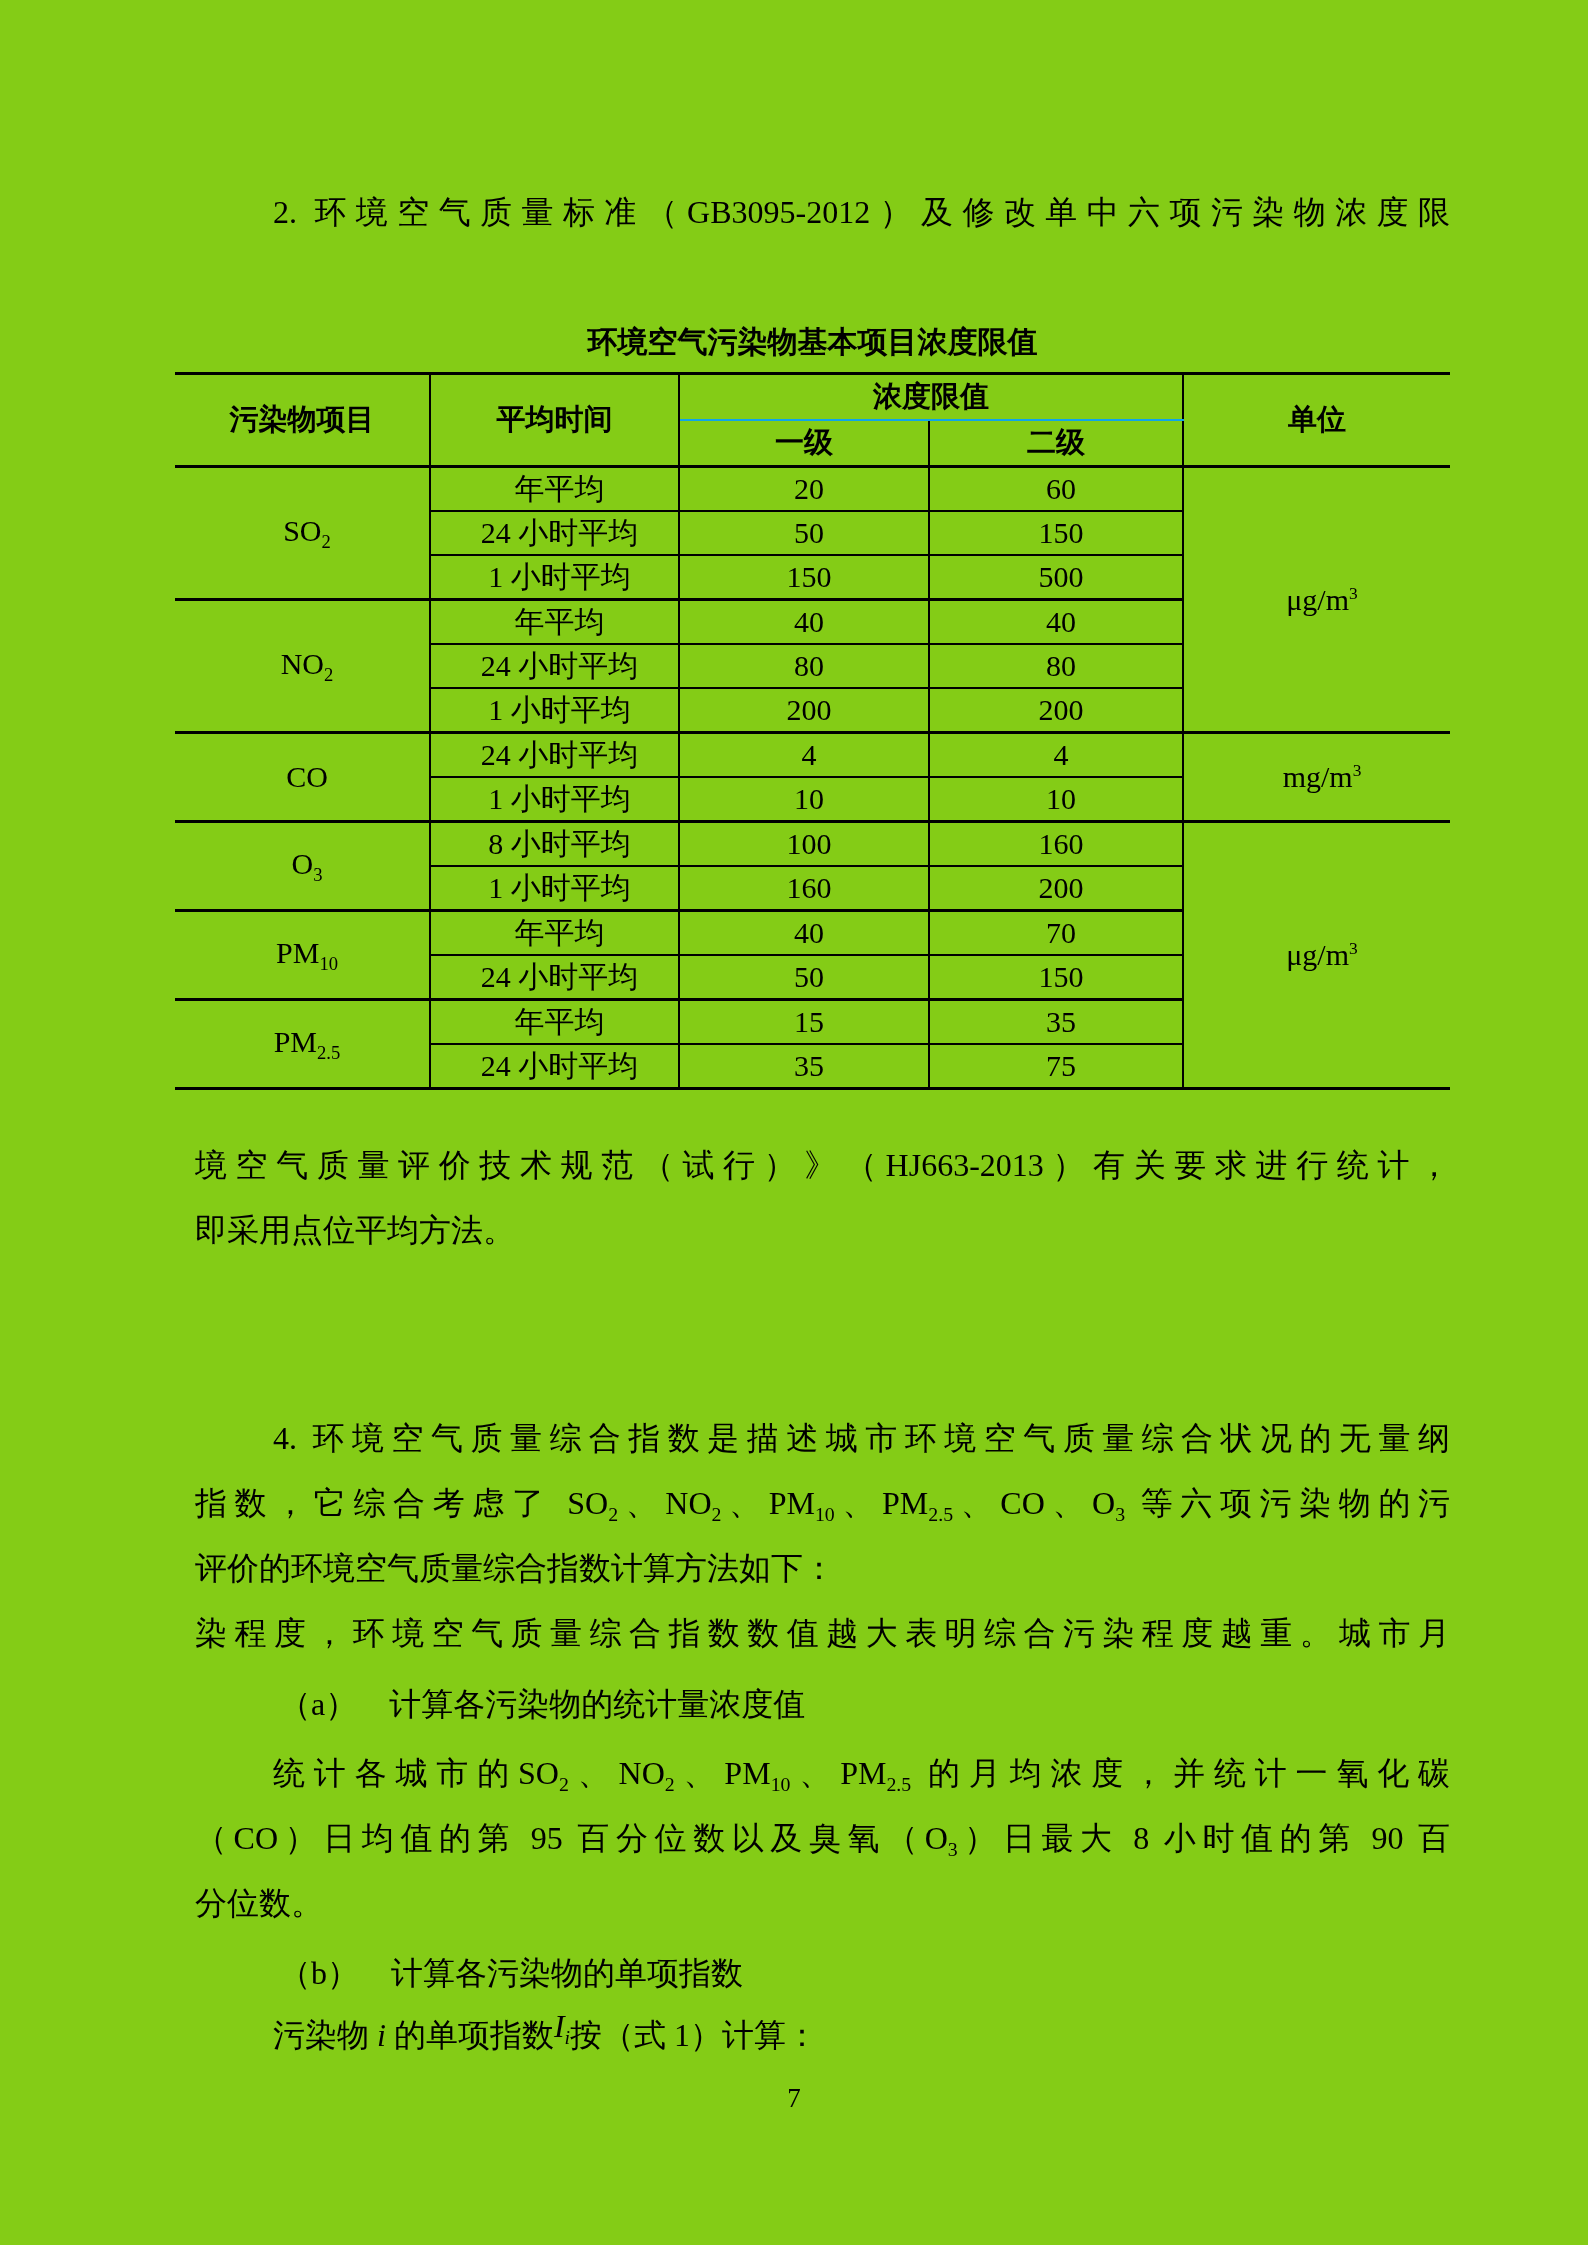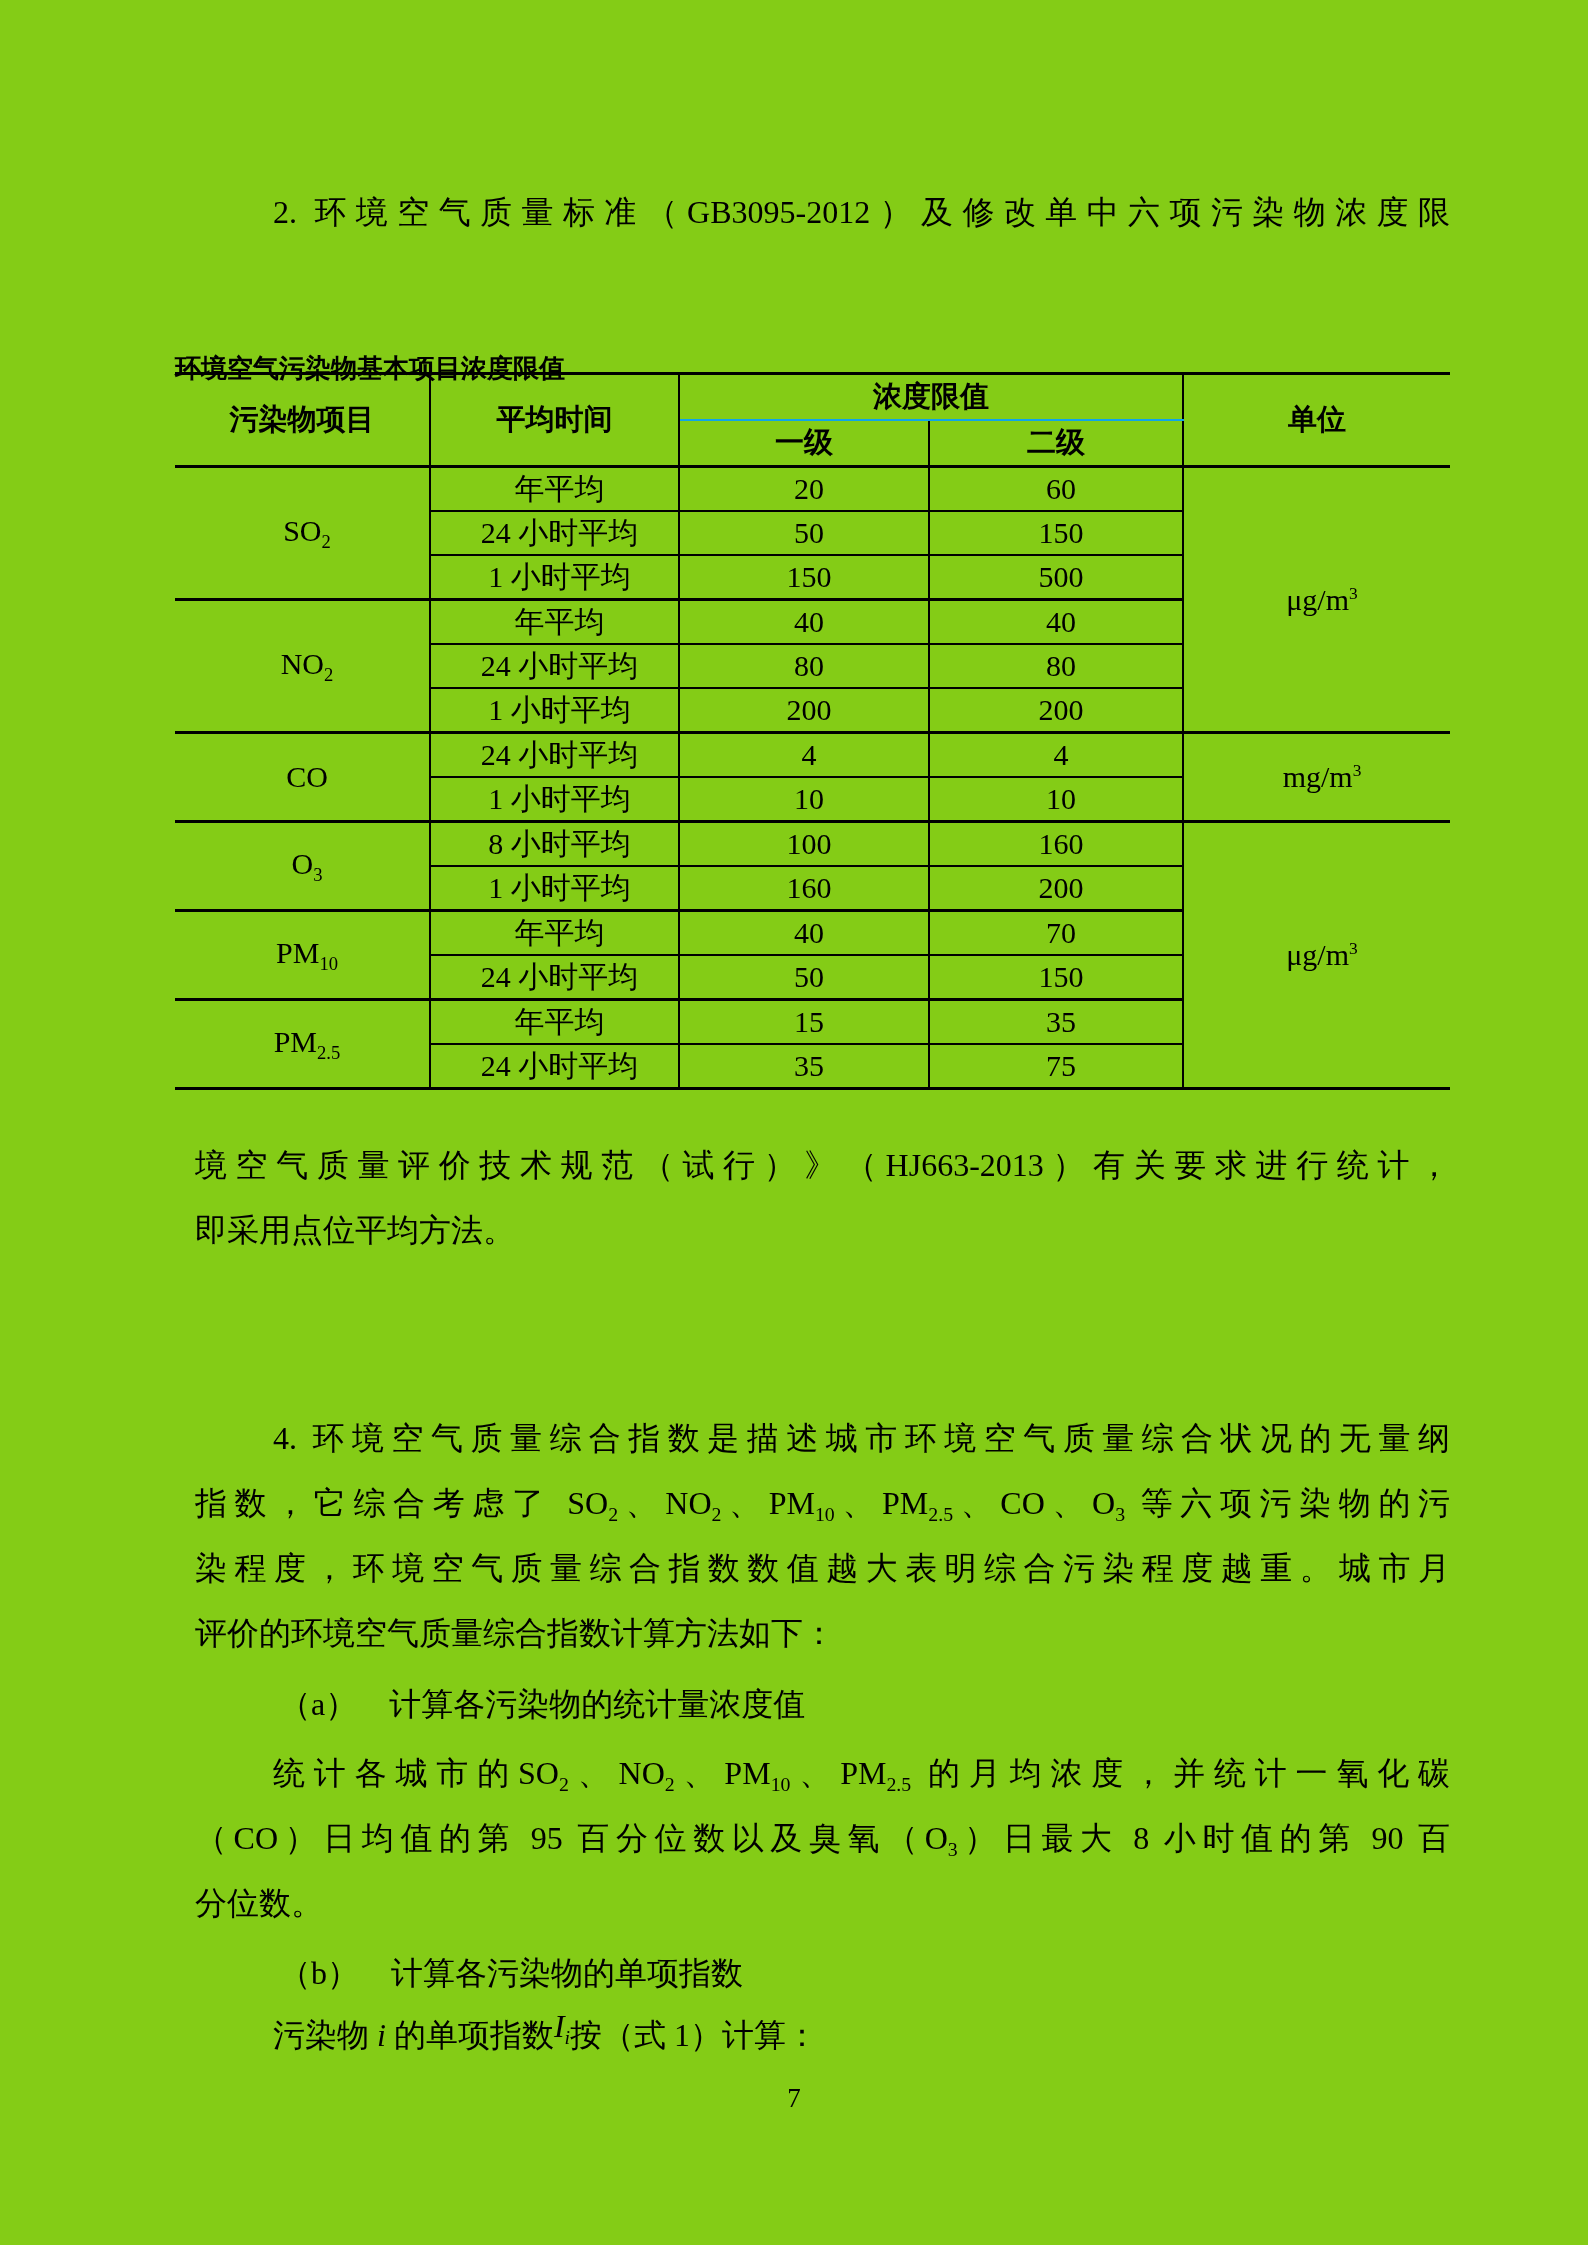--- a/index.html
+++ b/index.html
@@ -17,22 +17,22 @@
   .indent { padding-left:78px; }
   .item { padding-left:84px; }
   sub { font-size:0.62em; }
   sup { font-size:0.58em; }
   em  { font-style:italic; }
   .math { font-style:italic; position:relative; top:-9px; }
   .math sub { font-size:0.62em; }
 
   #tbl-title {
     position:absolute; top:320px; left:175px; width:1275px; height:44px;
-    font-family:"Liberation Sans","DejaVu Sans",sans-serif;
-    font-weight:bold; font-size:26px; line-height:44px;margin-top:26px;
+    text-align:center; font-family:"Liberation Sans","DejaVu Sans",sans-serif;
+    font-weight:bold; font-size:30px; line-height:44px;
   }
   #limits-table {
     position:absolute; top:372px; left:175px; width:1275px;
     border-collapse:collapse; table-layout:fixed;
     border-top:3px solid #000; border-bottom:3px solid #000;
   }
   #limits-table th, #limits-table td {
     padding:0; margin:0; text-align:center; vertical-align:middle;
   }
   #limits-table thead th {
@@ -186,22 +186,22 @@
   </table>
 
   <div id="p3" class="block">
     <div class="line j">境空气质量评价技术规范（试行）》（HJ663-2013）有关要求进行统计，</div>
     <div class="line">即采用点位平均方法。</div>
   </div>
 
   <div id="p4" class="block">
     <div class="line j indent">4. 环境空气质量综合指数是描述城市环境空气质量综合状况的无量纲</div>
     <div class="line j">指数，它综合考虑了 SO<sub>2</sub>、NO<sub>2</sub>、PM<sub>10</sub>、PM<sub>2.5</sub>、CO、O<sub>3</sub> 等六项污染物的污</div>
+    <div class="line">评价的环境空气质量综合指数计算方法如下：</div>
     <div class="line j">染程度，环境空气质量综合指数数值越大表明综合污染程度越重。城市月</div>
-    <div class="line">评价的环境空气质量综合指数计算方法如下：</div>
   </div>
 
   <div id="item-a" class="block line item">（a）　计算各污染物的统计量浓度值</div>
 
   <div id="p5" class="block">
     <div class="line j indent">统计各城市的SO<sub>2</sub>、NO<sub>2</sub>、PM<sub>10</sub>、PM<sub>2.5</sub> 的月均浓度，并统计一氧化碳</div>
     <div class="line j">（CO）日均值的第 95 百分位数以及臭氧（O<sub>3</sub>）日最大 8 小时值的第 90 百</div>
     <div class="line">分位数。</div>
   </div>
 

